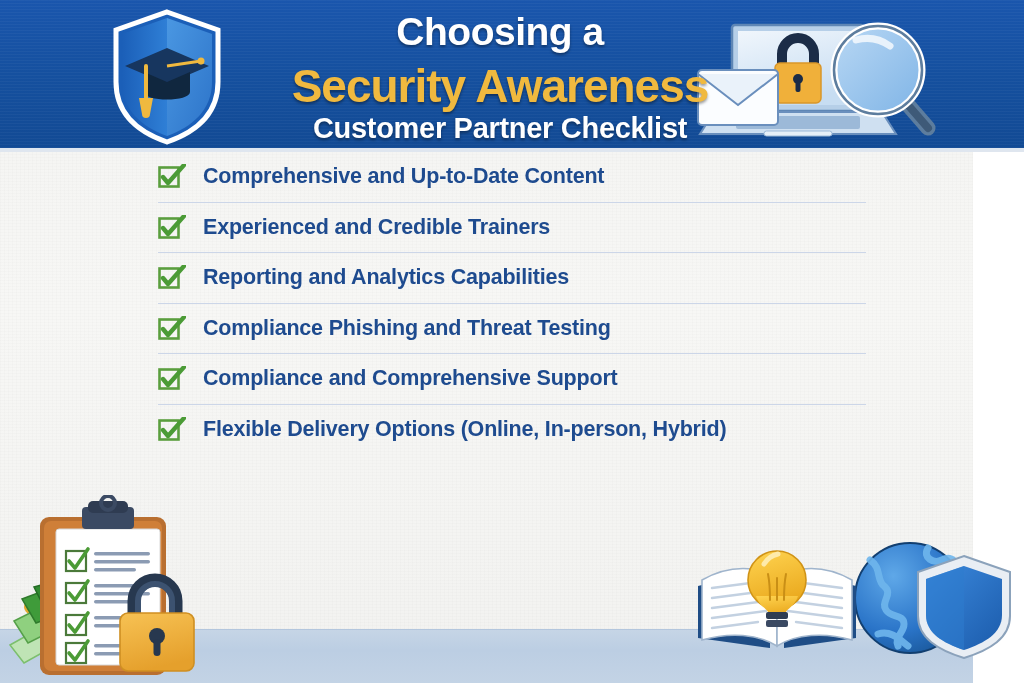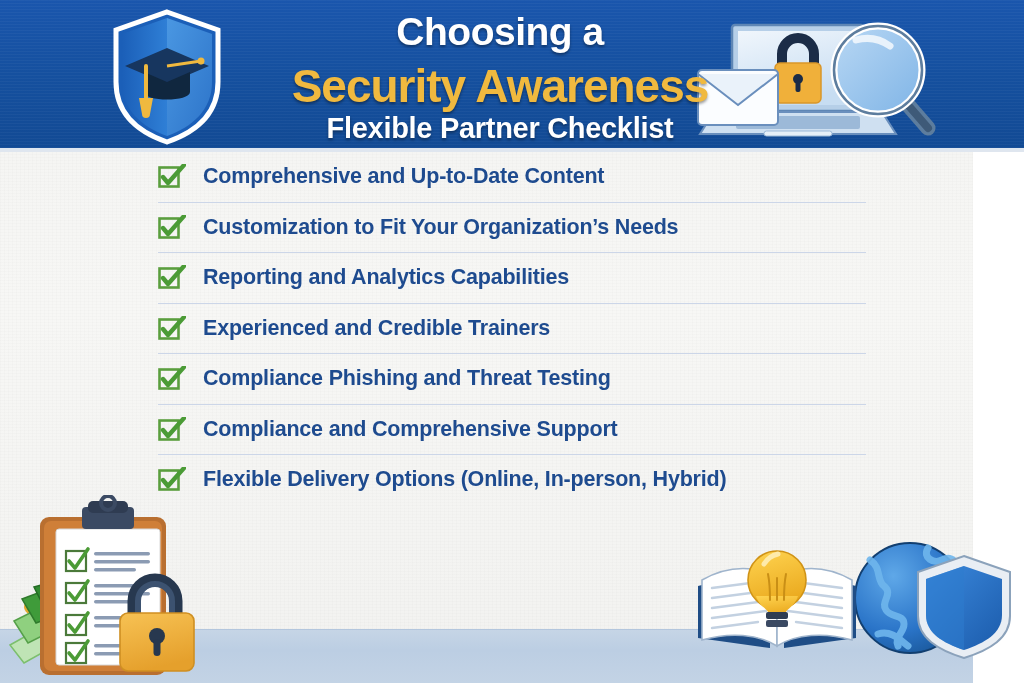--- a/index.html
+++ b/index.html
@@ -119,21 +119,21 @@
         <path d="M93 55 L94 58" stroke="#f0b93f" stroke-width="3"></path>
         <rect x="36" y="58" width="4" height="38" rx="2" fill="#f0b93f"></rect>
         <path d="M31 92 h14 l-3 16 a4 4 0 0 1 -8 0 Z" fill="#f0b93f"></path>
         <circle cx="93" cy="55" r="3.5" fill="#f0b93f"></circle>
       </svg>
     </div>
 
     <div class="header-titles">
       <div class="t-line1">Choosing a</div>
       <div class="t-line2">Security Awareness</div>
-      <div class="t-line3">Flexible Partner Checklist</div>
+      <div class="t-line3">Customer Partner Checklist</div>
     </div>
 
     <div class="header-art">
       <svg width="255" height="140" viewBox="0 0 255 140">
         <defs>
           <linearGradient id="scr" x1="0" y1="0" x2="0.4" y2="1">
             <stop offset="0%" stop-color="#f0f6fc"></stop>
               <stop offset="100%" stop-color="#c7ddf2"></stop>
           </linearGradient>
           <linearGradient id="glass" x1="0" y1="0" x2="1" y2="1">
@@ -177,50 +177,40 @@
         <svg width="28" height="26" viewBox="0 0 28 26">
             <rect x="1.5" y="3.5" width="19" height="19" fill="none" stroke="#5a9e3e" stroke-width="2.6"></rect>
             <path d="M5 13 L10 19 L26 1" fill="none" stroke="#4b9b36" stroke-width="4.4" stroke-linecap="round" stroke-linejoin="round"></path>
           </svg>
       </span>
       <span class="row-label">Comprehensive and Up-to-Date Content</span>
       <span class="sep"></span>
     </div>
 
 
-    <div class="row">
-      <span class="cb">
-        <svg width="28" height="26" viewBox="0 0 28 26">
-            <rect x="1.5" y="3.5" width="19" height="19" fill="none" stroke="#5a9e3e" stroke-width="2.6"></rect>
-            <path d="M5 13 L10 19 L26 1" fill="none" stroke="#4b9b36" stroke-width="4.4" stroke-linecap="round" stroke-linejoin="round"></path>
-          </svg>
-      </span>
-      <span class="row-label">Customization to Fit Your Organization’s Needs</span>
+
+    <div class="row">
+      <span class="cb">
+        <svg width="28" height="26" viewBox="0 0 28 26">
+            <rect x="1.5" y="3.5" width="19" height="19" fill="none" stroke="#5a9e3e" stroke-width="2.6"></rect>
+            <path d="M5 13 L10 19 L26 1" fill="none" stroke="#4b9b36" stroke-width="4.4" stroke-linecap="round" stroke-linejoin="round"></path>
+          </svg>
+      </span>
+      <span class="row-label">Experienced and Credible Trainers</span>
       <span class="sep"></span>
     </div>
 
     <div class="row">
       <span class="cb">
         <svg width="28" height="26" viewBox="0 0 28 26">
             <rect x="1.5" y="3.5" width="19" height="19" fill="none" stroke="#5a9e3e" stroke-width="2.6"></rect>
             <path d="M5 13 L10 19 L26 1" fill="none" stroke="#4b9b36" stroke-width="4.4" stroke-linecap="round" stroke-linejoin="round"></path>
           </svg>
       </span>
       <span class="row-label">Reporting and Analytics Capabilities</span>
-      <span class="sep"></span>
-    </div>
-
-    <div class="row">
-      <span class="cb">
-        <svg width="28" height="26" viewBox="0 0 28 26">
-            <rect x="1.5" y="3.5" width="19" height="19" fill="none" stroke="#5a9e3e" stroke-width="2.6"></rect>
-            <path d="M5 13 L10 19 L26 1" fill="none" stroke="#4b9b36" stroke-width="4.4" stroke-linecap="round" stroke-linejoin="round"></path>
-          </svg>
-      </span>
-      <span class="row-label">Experienced and Credible Trainers</span>
       <span class="sep"></span>
     </div>
 
     <div class="row">
       <span class="cb">
         <svg width="28" height="26" viewBox="0 0 28 26">
             <rect x="1.5" y="3.5" width="19" height="19" fill="none" stroke="#5a9e3e" stroke-width="2.6"></rect>
             <path d="M5 13 L10 19 L26 1" fill="none" stroke="#4b9b36" stroke-width="4.4" stroke-linecap="round" stroke-linejoin="round"></path>
           </svg>
       </span>

